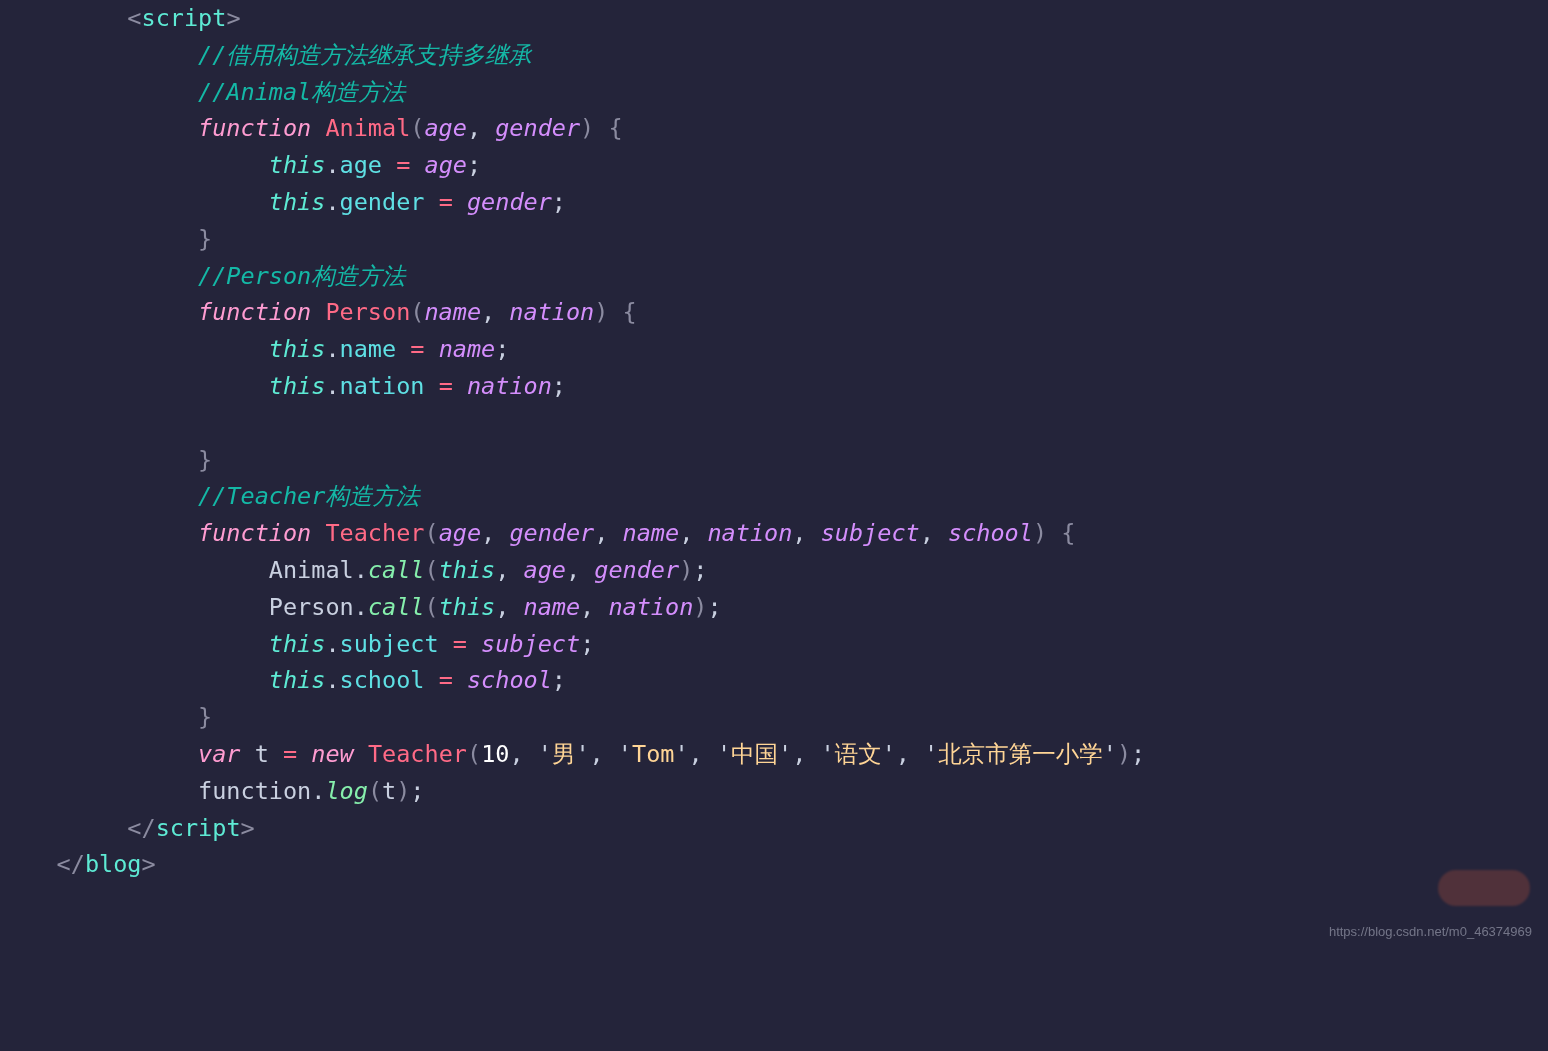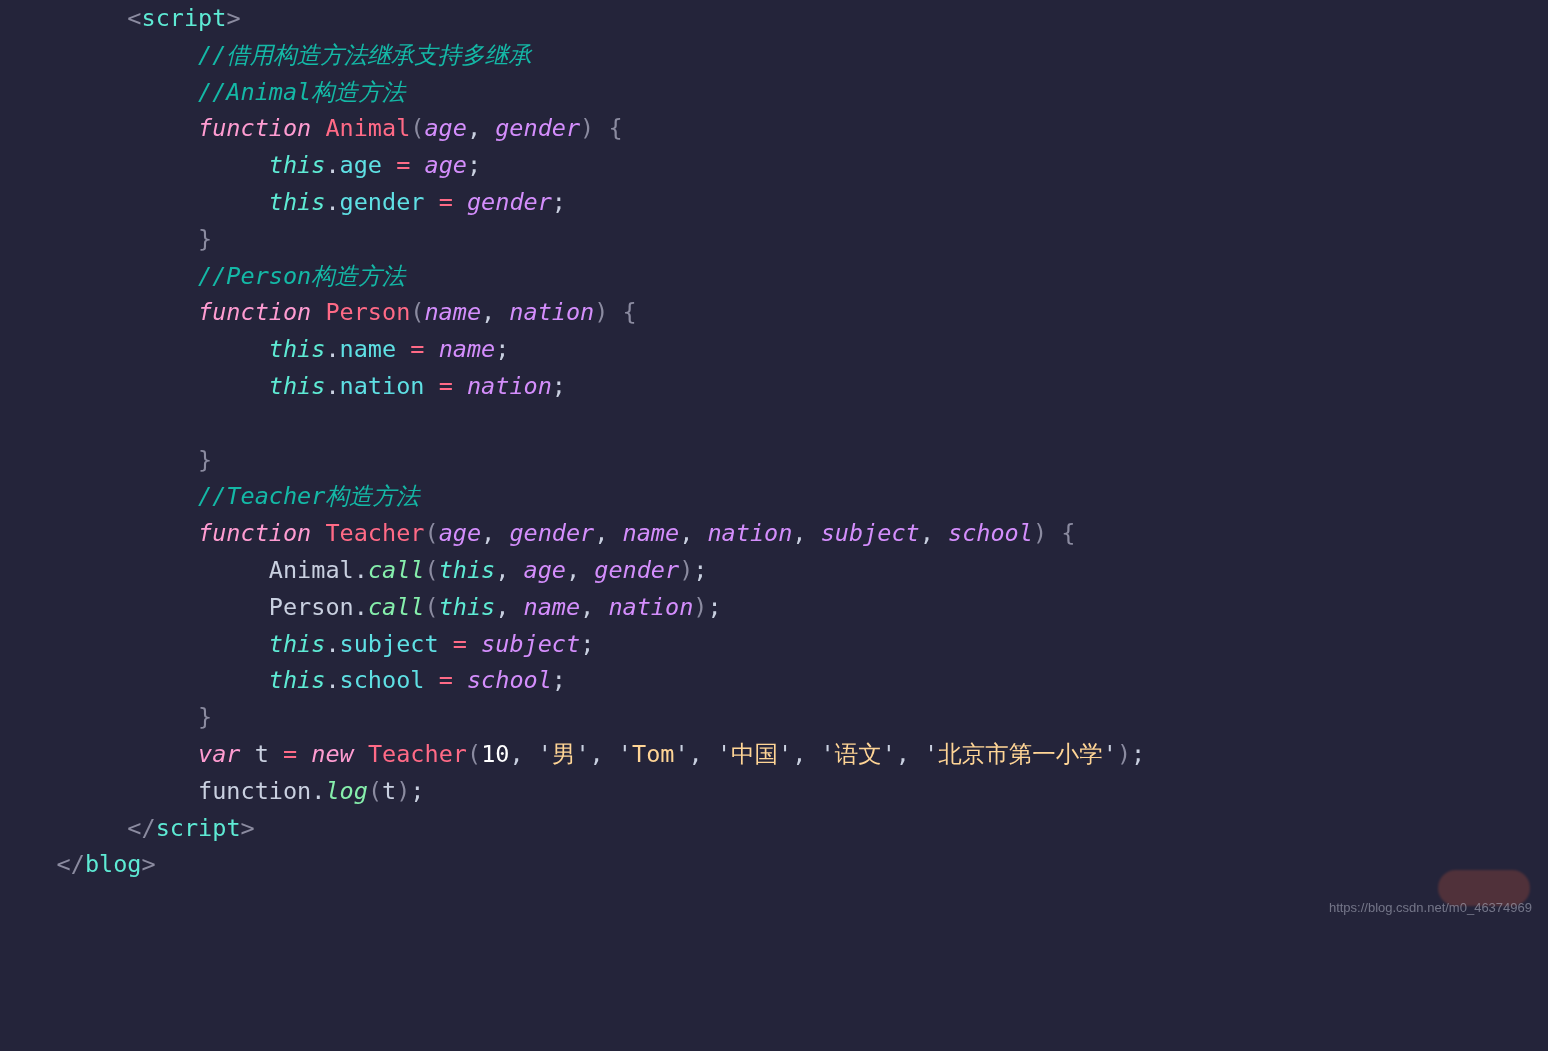--- a/index.html
+++ b/index.html
@@ -40,21 +40,21 @@
     width: 92px;
     height: 36px;
     background: #a34a3a;
     border-radius: 18px;
     opacity: 0.35;
     filter: blur(1px);
   }
   .attr {
     position: absolute;
     right: 16px;
-    bottom: 136px;
+    bottom: 112px;
     font-family: sans-serif;
     font-size: 13px;
     color: #b4b7c7;
     opacity: 0.55;
   }
 </style>
 </head>
 <body>
 
 <pre class="code" id="code-block"><span>         <span class="br">&lt;</span><span class="tag">script</span><span class="br">&gt;</span></span>

